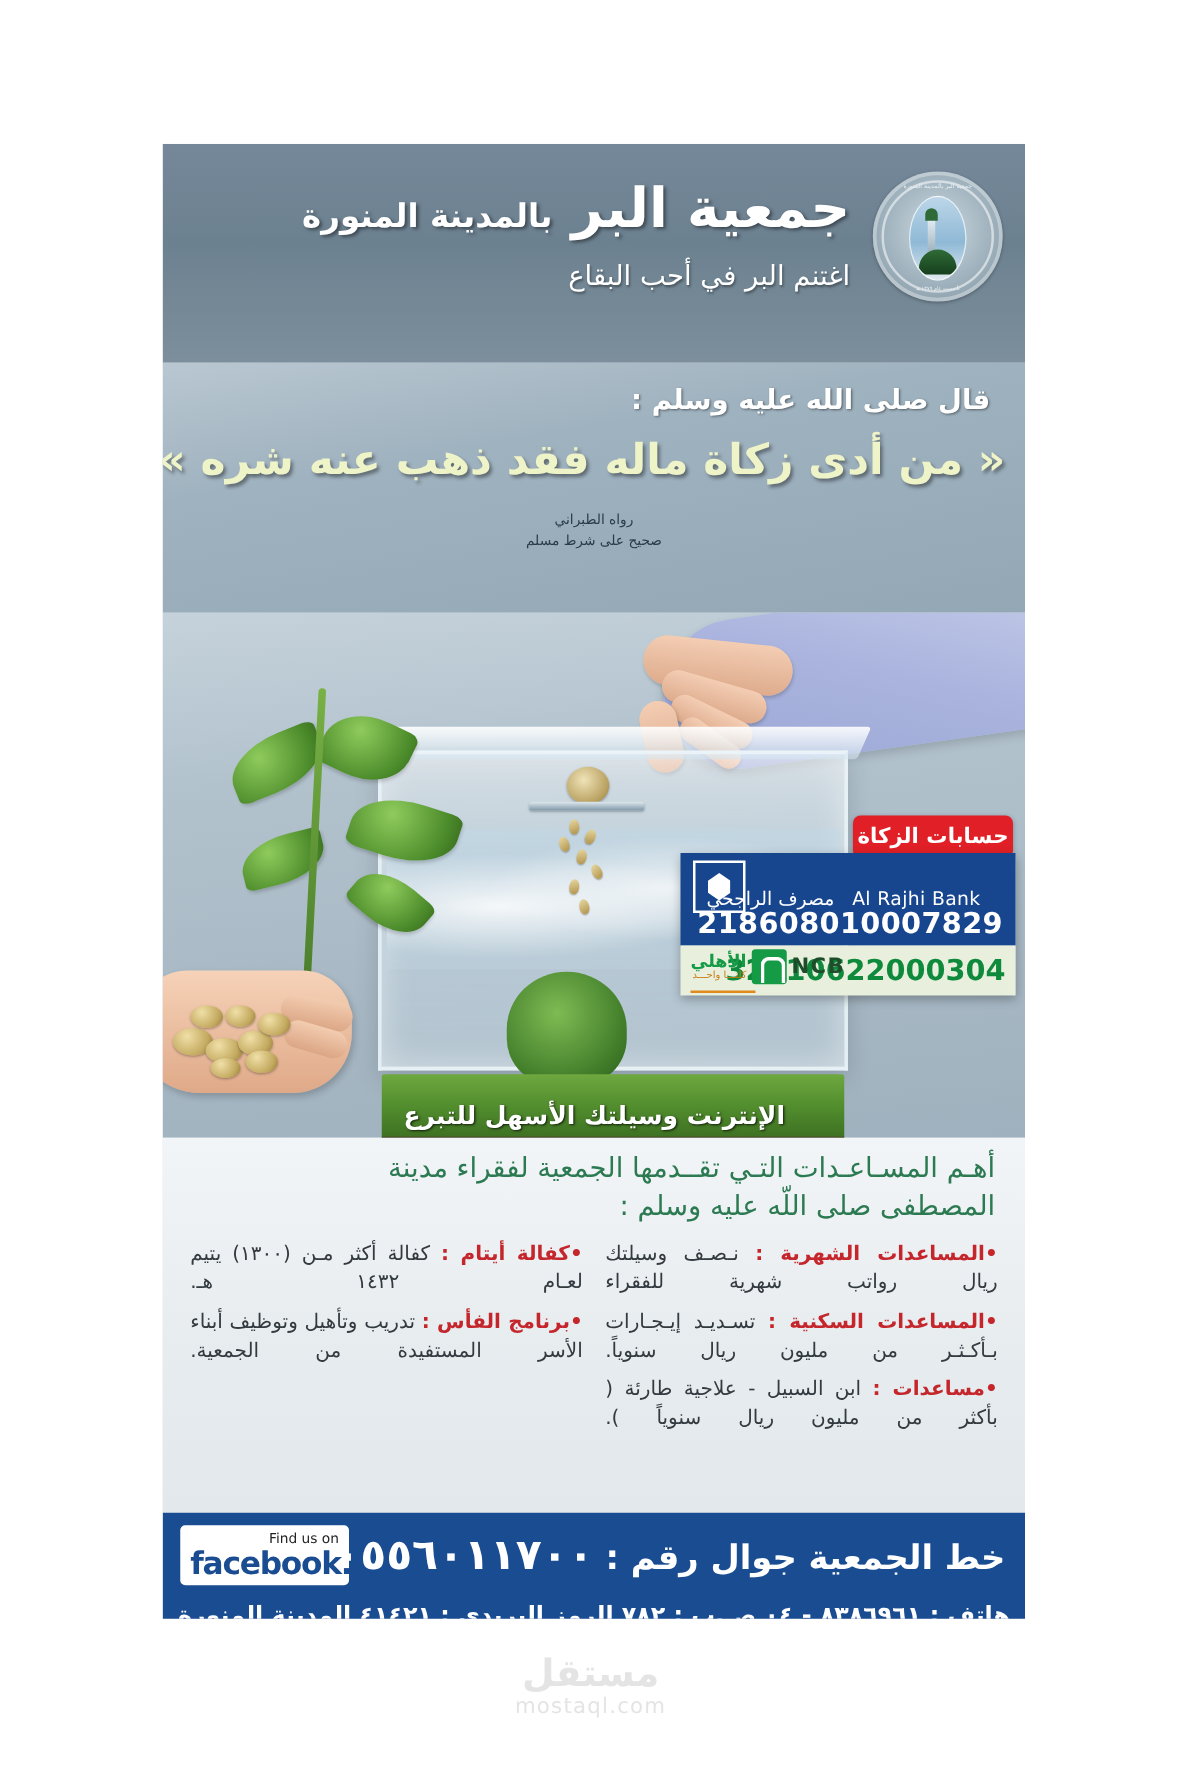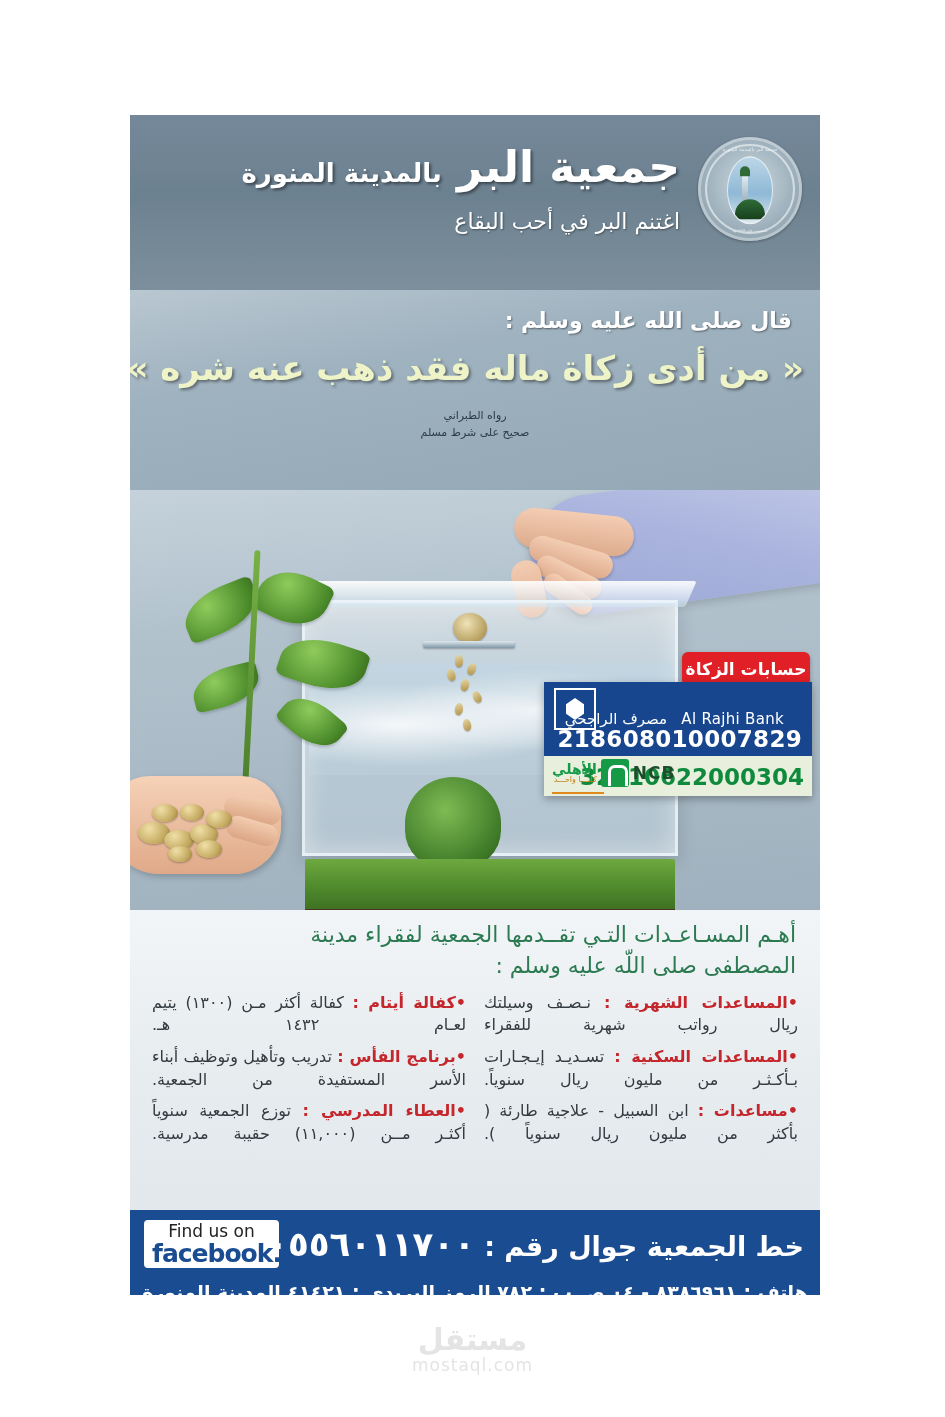--- a/index.html
+++ b/index.html
@@ -253,21 +253,21 @@
   .footer-line1{
     position:absolute;right:16px;top:14px;color:#ffffff;font-size:27px;font-weight:bold;
     white-space:nowrap;
   }
   .footer-line1 .num{font-size:34px;letter-spacing:1px;}
   .fb{
     position:absolute;left:14px;top:10px;width:135px;height:48px;background:#ffffff;
     border-radius:4px;display:flex;flex-direction:column;justify-content:center;
     padding:2px 8px;box-sizing:border-box;
   }
-  .fb .small{color:#222;font-size:17px;line-height:1.1;direction:ltr;text-align:center;}
+  .fb .small{color:#222;font-size:11px;line-height:1.1;direction:ltr;text-align:right;}
   .fb .big{color:#1a4c92;font-size:25px;font-weight:bold;line-height:1;direction:ltr;text-align:left;letter-spacing:-1px;}
   .footer-line2{
     position:absolute;right:0;left:0;bottom:12px;text-align:center;color:#ffffff;
     font-size:19px;font-weight:bold;white-space:nowrap;
   }
 
   
   .watermark{
     position:absolute;left:0;right:0;top:1325px;text-align:center;
   }
@@ -376,20 +376,21 @@
           <span class="ncb-glyph"></span>
           <span class="ncb-ar">
             <span>الأهلي</span>
             <small>كلنـــا واحـــد</small>
           </span>
         </div>
         <div class="ncb-bar"></div>
       </div>
     </div>
 
+    <div class="internet-line">الإنترنت وسيلتك الأسهل للتبرع</div>
   </div>
 
   <div class="content">
     <div class="content-heading">
       <div>أهـم المسـاعـدات التـي تقــدمها الجمعية لفقراء مدينة</div>
       <div>المصطفى صلى اللّه عليه وسلم :</div>
     </div>
     <div class="cols">
       <div class="col">
         <div class="item jt">
@@ -407,24 +408,20 @@
       </div>
       <div class="col">
         <div class="item jt">
           <b>•كفالة أيتام :</b>
           <span>كفالة أكثر مـن (١٣٠٠) يتيم لعـام ١٤٣٢ هـ.</span>
         </div>
         <div class="item jt">
           <b>•برنامج الفأس :</b>
           <span>تدريب وتأهيل وتوظيف أبناء الأسر المستفيدة من الجمعية.</span>
         </div>
-        <div class="item jt">
-          <b>•العطاء المدرسي :</b>
-          <span>توزع الجمعية سنوياً أكثـر مــن (١١,٠٠٠) حقيبة مدرسية.</span>
-        </div>
       </div>
     </div>
   </div>
 
   <div class="footer">
     <div class="footer-line1">
       <span>خط الجمعية جوال رقم :</span>
       <span class="num">٠٥٥٦٠١١٧٠٠</span>
     </div>
     <div class="fb">

